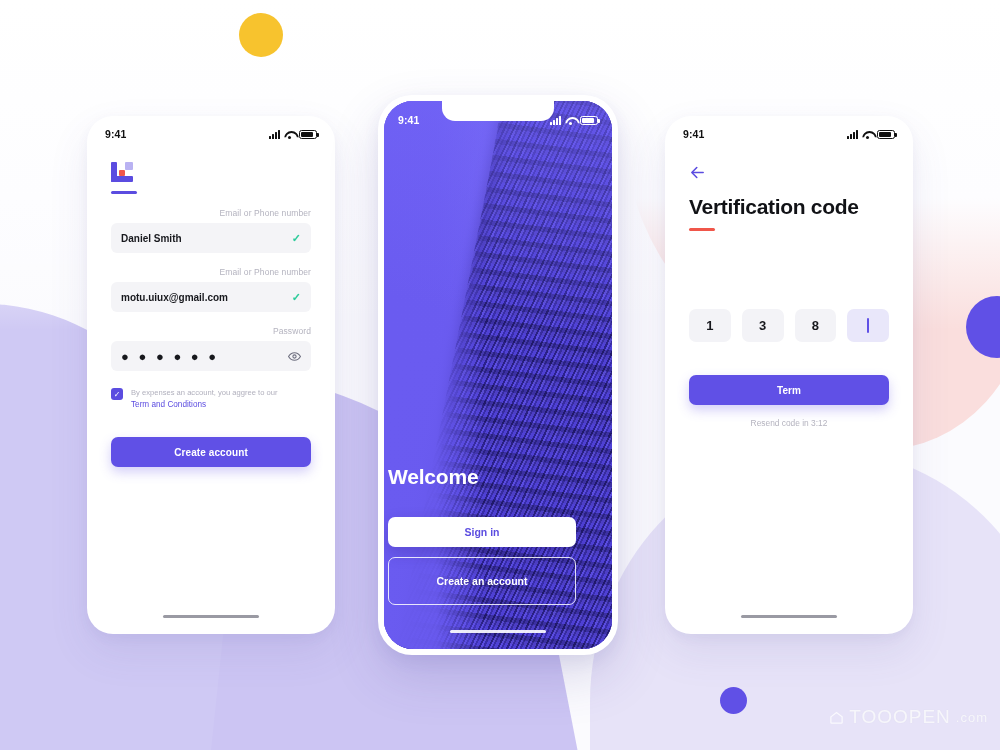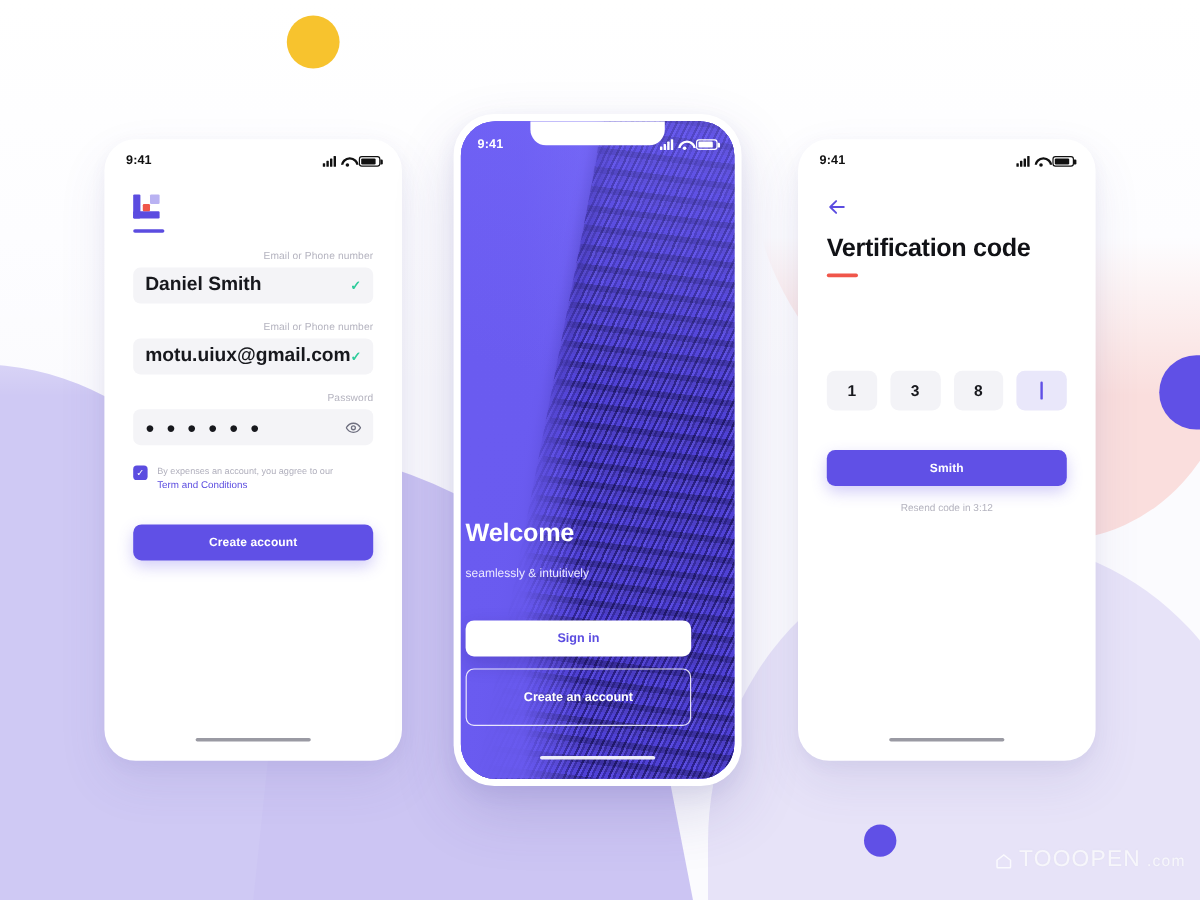--- a/index.html
+++ b/index.html
@@ -244,21 +244,21 @@
   .rule.purple { background: #5b4ce0; }
   .rule.red { background: #f0564a; }
 
   .field-group { margin-top: 14px; text-align: right; }
   .field-label { font-size: 8.5px; color: #b4b3bf; margin-bottom: 5px; letter-spacing:.1px; }
   .field {
     height: 30px; background: #f4f4f7; border-radius: 6px;
     display: flex; align-items: center; justify-content: space-between;
     padding: 0 10px;
   }
-  .field .value { font-size: 16px; font-weight: bold; color: #17181d; }
+  .field .value { font-size: 10px; font-weight: bold; color: #17181d; }
   .field .value.dots { letter-spacing: 3px; font-size: 13px; color:#17181d; }
   .check-mark { color: #2ecc9b; font-size: 11px; font-weight: bold; }
   .eye { color:#6f7080; display:flex; align-items:center; }
 
   .terms-row { margin-top: 16px; display: flex; gap: 8px; align-items: flex-start; }
   .checkbox {
     flex: 0 0 auto;
     width: 12px; height: 12px; border-radius: 3px; background: #5b4ce0;
     display: flex; align-items: center; justify-content: center;
     color: #fff; font-size: 8px; margin-top: 1px;
@@ -447,21 +447,20 @@
           <span class="ic-wifi"></span>
           <span class="ic-battery">
               <span></span>
             </span>
         </div>
       </div>
 
       <div class="welcome-wrap">
         <div class="welcome-title">Welcome</div>
         <div class="welcome-sub">
-          <div>seamlessly &amp; intuitively</div>
         </div>
         <div class="btn-white">Sign in</div>
         <div class="btn-ghost">Create an account</div>
       </div>
 
       <div class="home-bar light"></div>
     </div>
   </div>
 
   <div class="phone p3">
@@ -495,20 +494,20 @@
 
       <div class="otp-row">
         <div class="otp-cell">1</div>
         <div class="otp-cell">3</div>
         <div class="otp-cell">8</div>
         <div class="otp-cell active">
             <span class="caret"></span>
           </div>
       </div>
 
-      <div class="btn-primary" style="margin-top:33px">Smith</div>
+      <div class="btn-primary" style="margin-top:33px">Term</div>
       <div class="resend">Resend code in 3:12</div>
     </div>
 
     <div class="home-bar"></div>
   </div>
 
 </div>
 
 </body></html>

